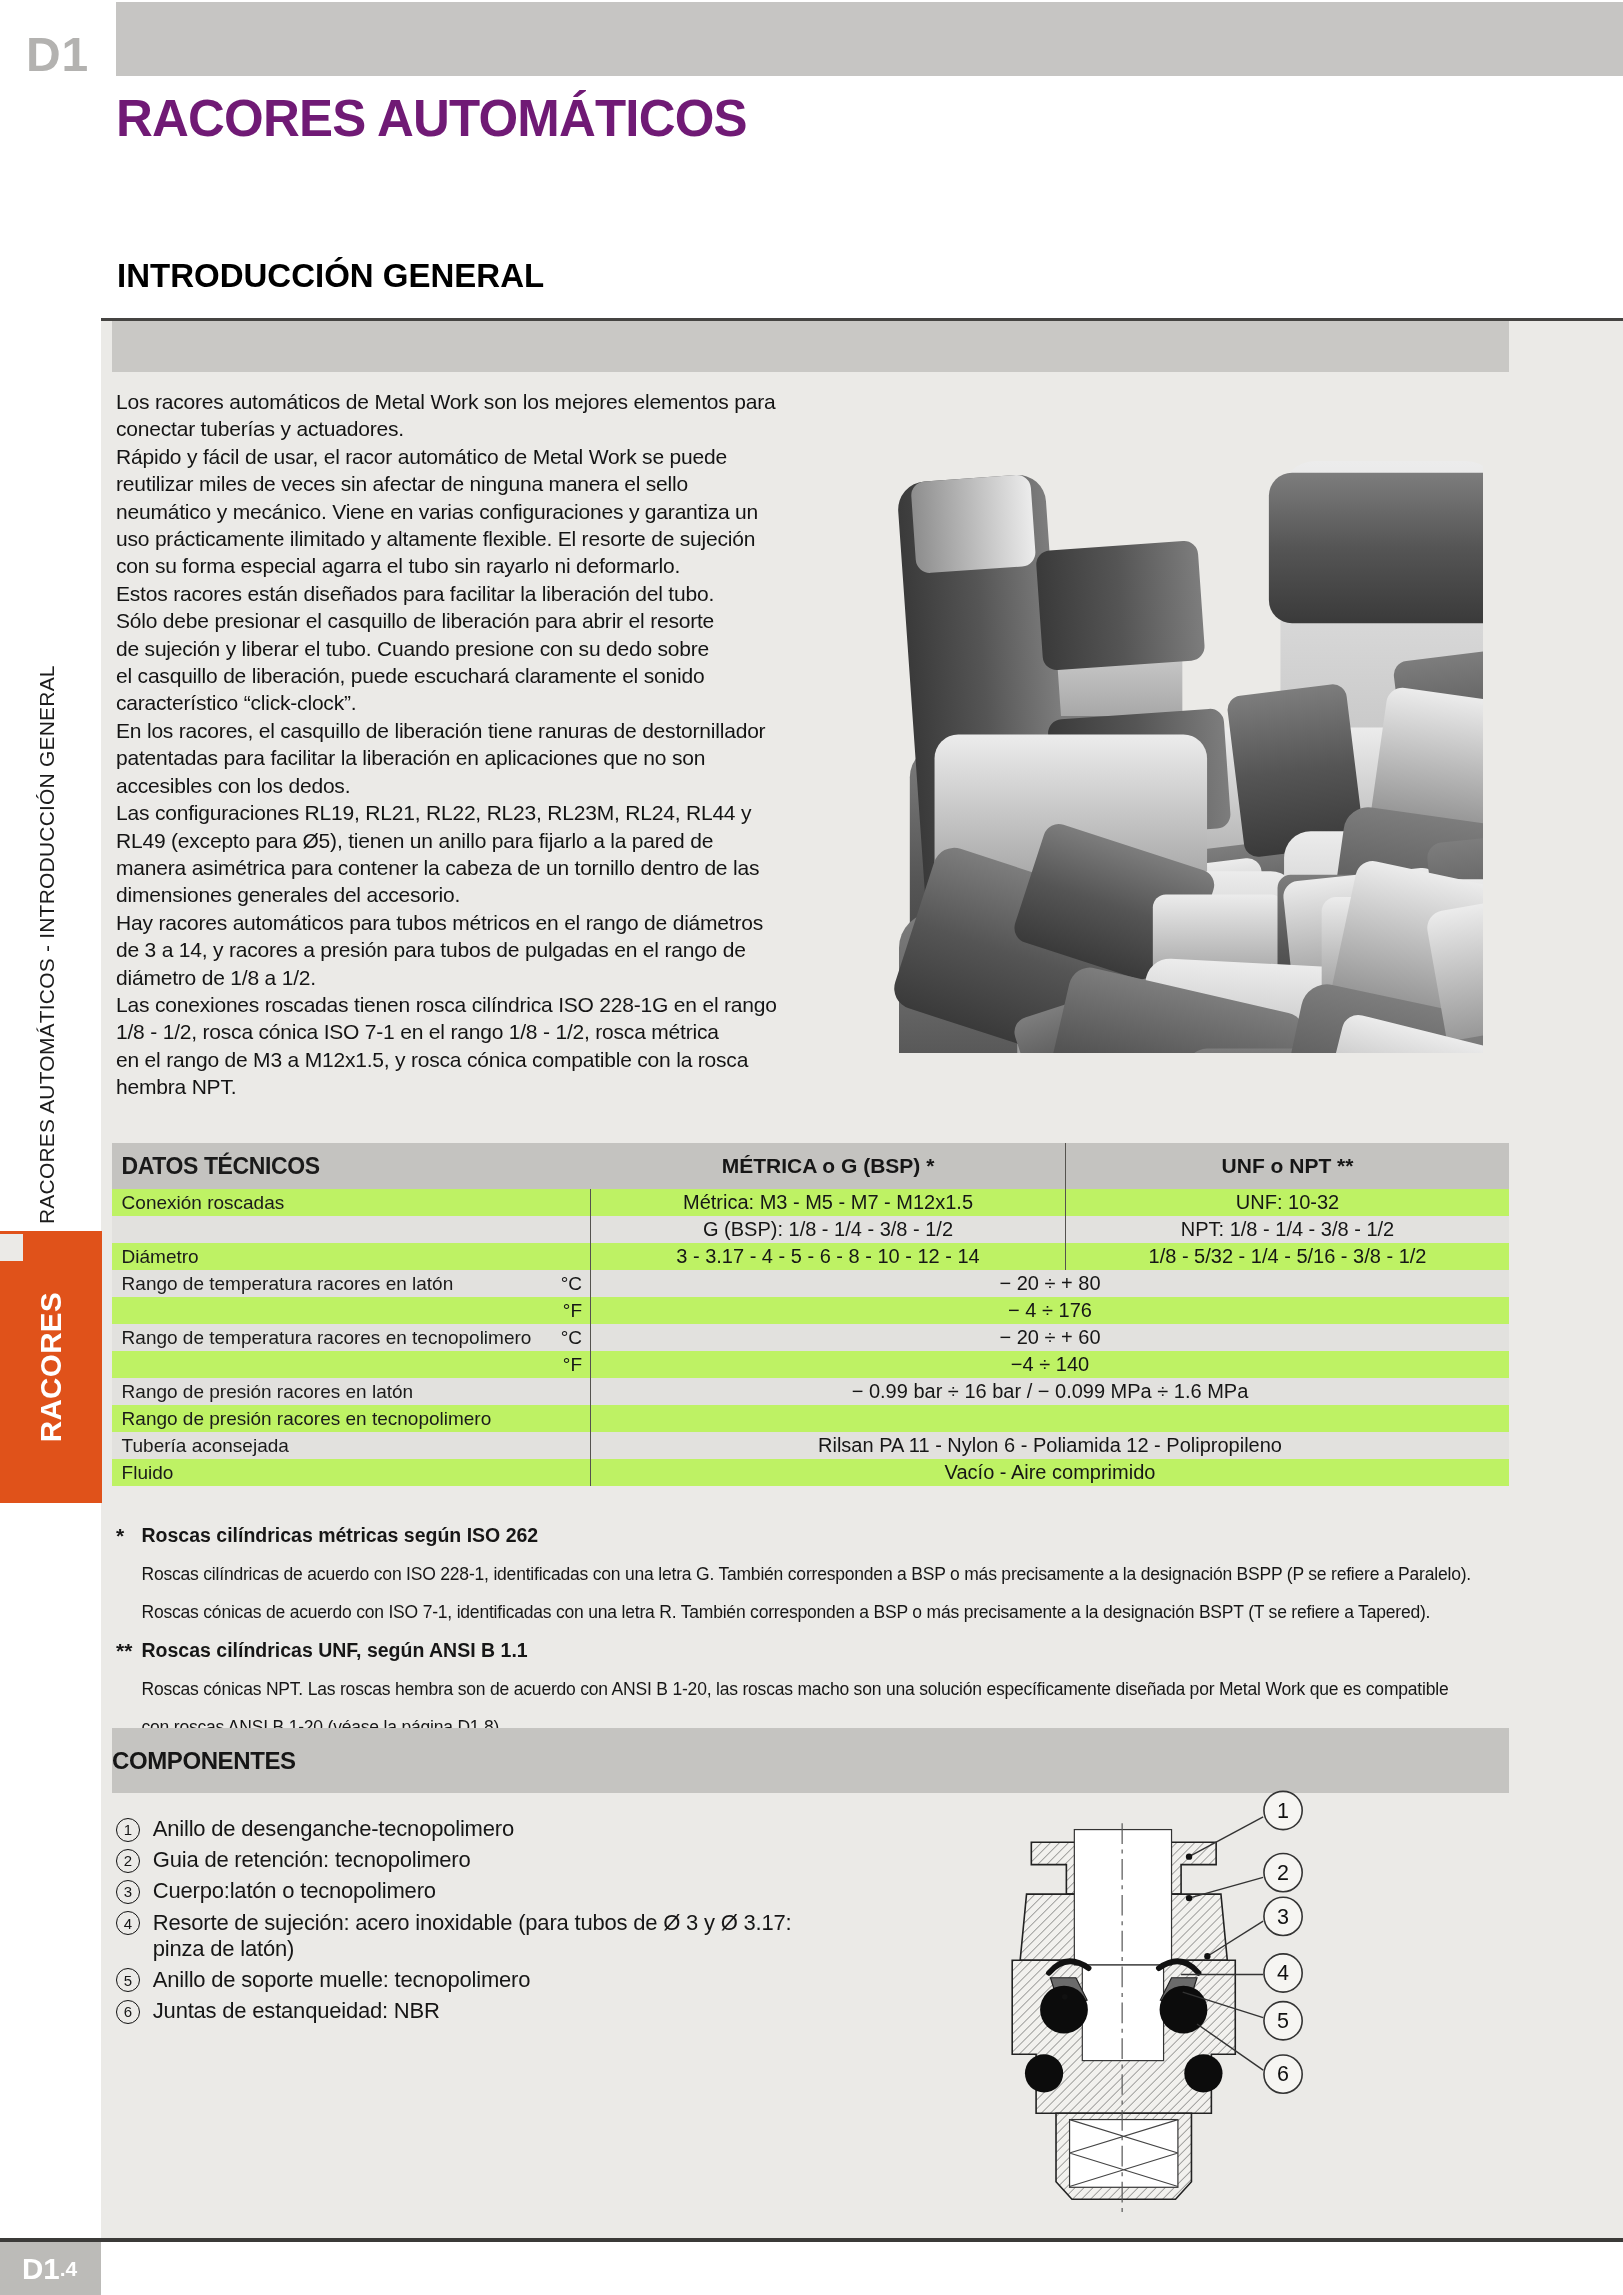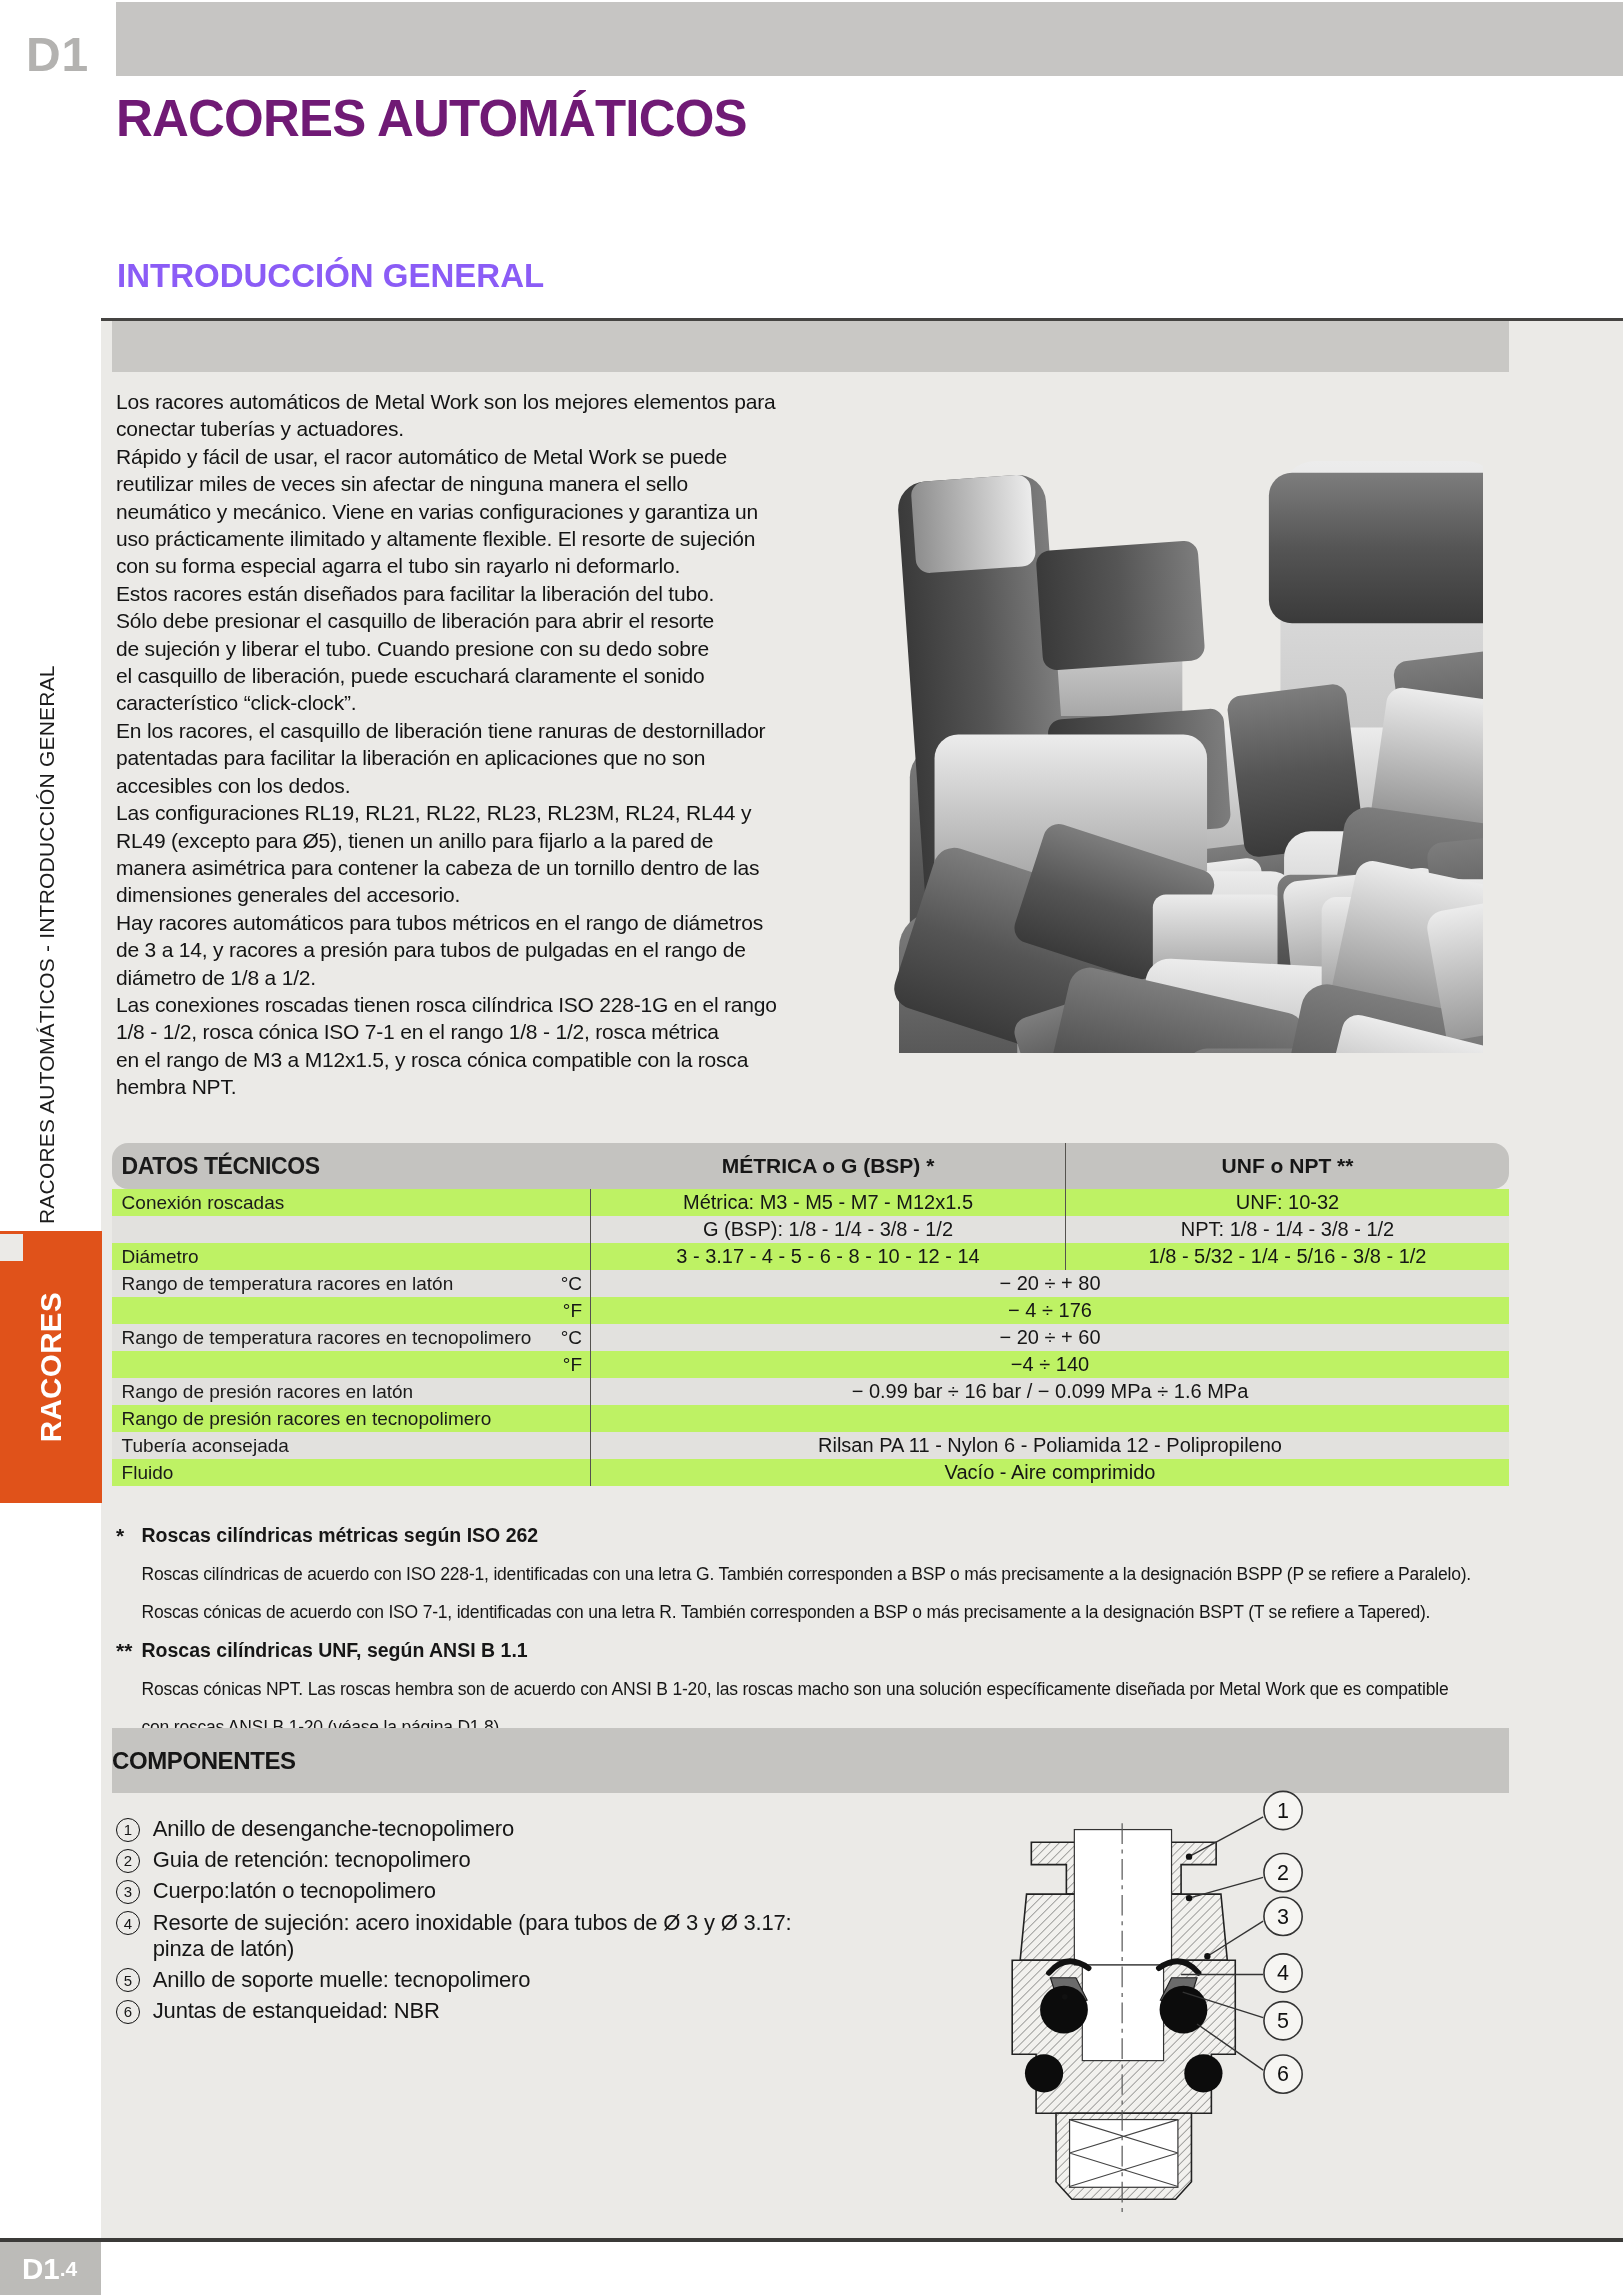--- a/index.html
+++ b/index.html
@@ -4,38 +4,38 @@
 <style>
   * { box-sizing: border-box; margin: 0; padding: 0; }
   html,body { background:#ffffff; }
   body { font-family: "Liberation Sans", sans-serif; color:#161616; }
   .page { position:relative; width:1624px; height:2295px; background:#ffffff; overflow:hidden; }
 
   
   .top-band { position:absolute; left:116px; top:2.4px; width:1507px; height:74px; background:#c6c5c3; }
   .d1-top { position:absolute; left:26px; top:27px; font-size:48px; font-weight:bold; color:#b3b2b0; letter-spacing:0.8px; }
   .page-title { position:absolute; left:116px; top:89px; font-size:51px; font-weight:bold; color:#701a75; letter-spacing:-0.8px; }
-  .section-title { position:absolute; left:117px; top:257px; font-size:33px; font-weight:bold; color:#8b5cf6; }
+  .section-title { position:absolute; left:117px; top:257px; font-size:33px; font-weight:bold; color:#000000; }
   .rule-line { position:absolute; left:101px; top:318px; width:1522px; height:3.2px; background:#454442; }
 
   
   .content-panel { position:absolute; left:101px; top:321px; width:1522px; height:1918px; background:#ebeae7; }
   .title-band { position:absolute; left:112px; top:321px; width:1397px; height:51px; background:#c9c8c5; }
 
   
   .intro-text { position:absolute; left:116px; top:388px; width:753px; font-size:21px; line-height:27.4px;
                 white-space:pre-line; color:#141414; letter-spacing:-0.2px; }
 
   
   .collage { position:absolute; left:845px; top:399px; }
 
   
   .datos-table { position:absolute; left:112px; top:1143px; width:1397px; }
   .t-row { display:grid; grid-template-columns:424px 55px 475px 443px; height:27px; align-items:center; }
-  .t-row.header { height:46px; background:#c4c3c0;border-radius:16px; }
+  .t-row.header { height:46px; background:#c4c3c0; }
   .t-row.odd  { background:#bef264; }
   .t-row.even { background:#e2e1de; }
   .t-label { padding-left:9.6px; font-size:19px; color:#1a1a1a; white-space:nowrap; }
   .t-row.header .t-label { grid-column:1 / 3; font-size:23px; font-weight:bold; letter-spacing:-0.4px; }
   .t-unit { text-align:right; padding-right:8px; font-size:19px; height:100%; display:flex; align-items:center; justify-content:flex-end; border-right:1.6px solid #55534f; }
   .t-v1, .t-v2, .t-vspan { text-align:center; font-size:20px; height:100%; display:flex; align-items:center; justify-content:center; white-space:nowrap; }
   .t-v1 { border-right:1.6px solid #55534f; }
   .t-vspan { grid-column:3 / 5; }
   .t-row.header .t-v1, .t-row.header .t-v2 { font-weight:bold; font-size:21px; }
 

